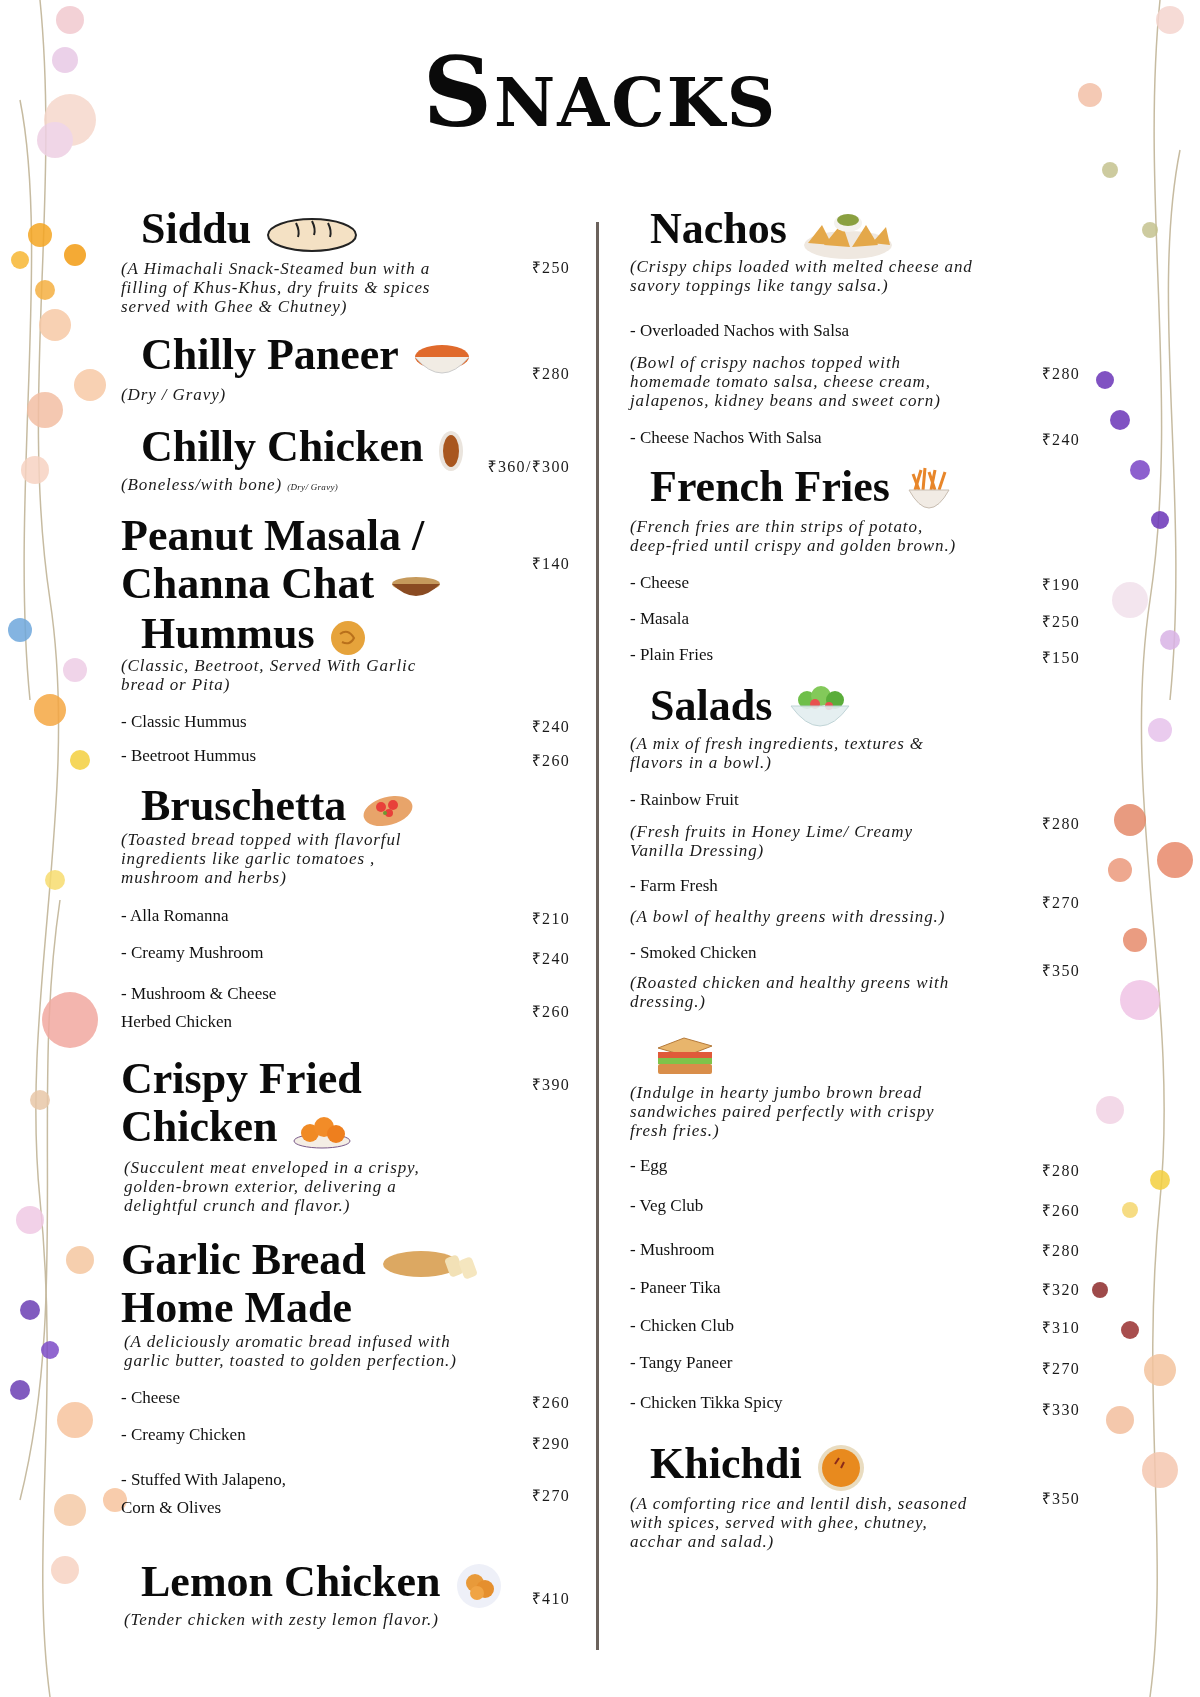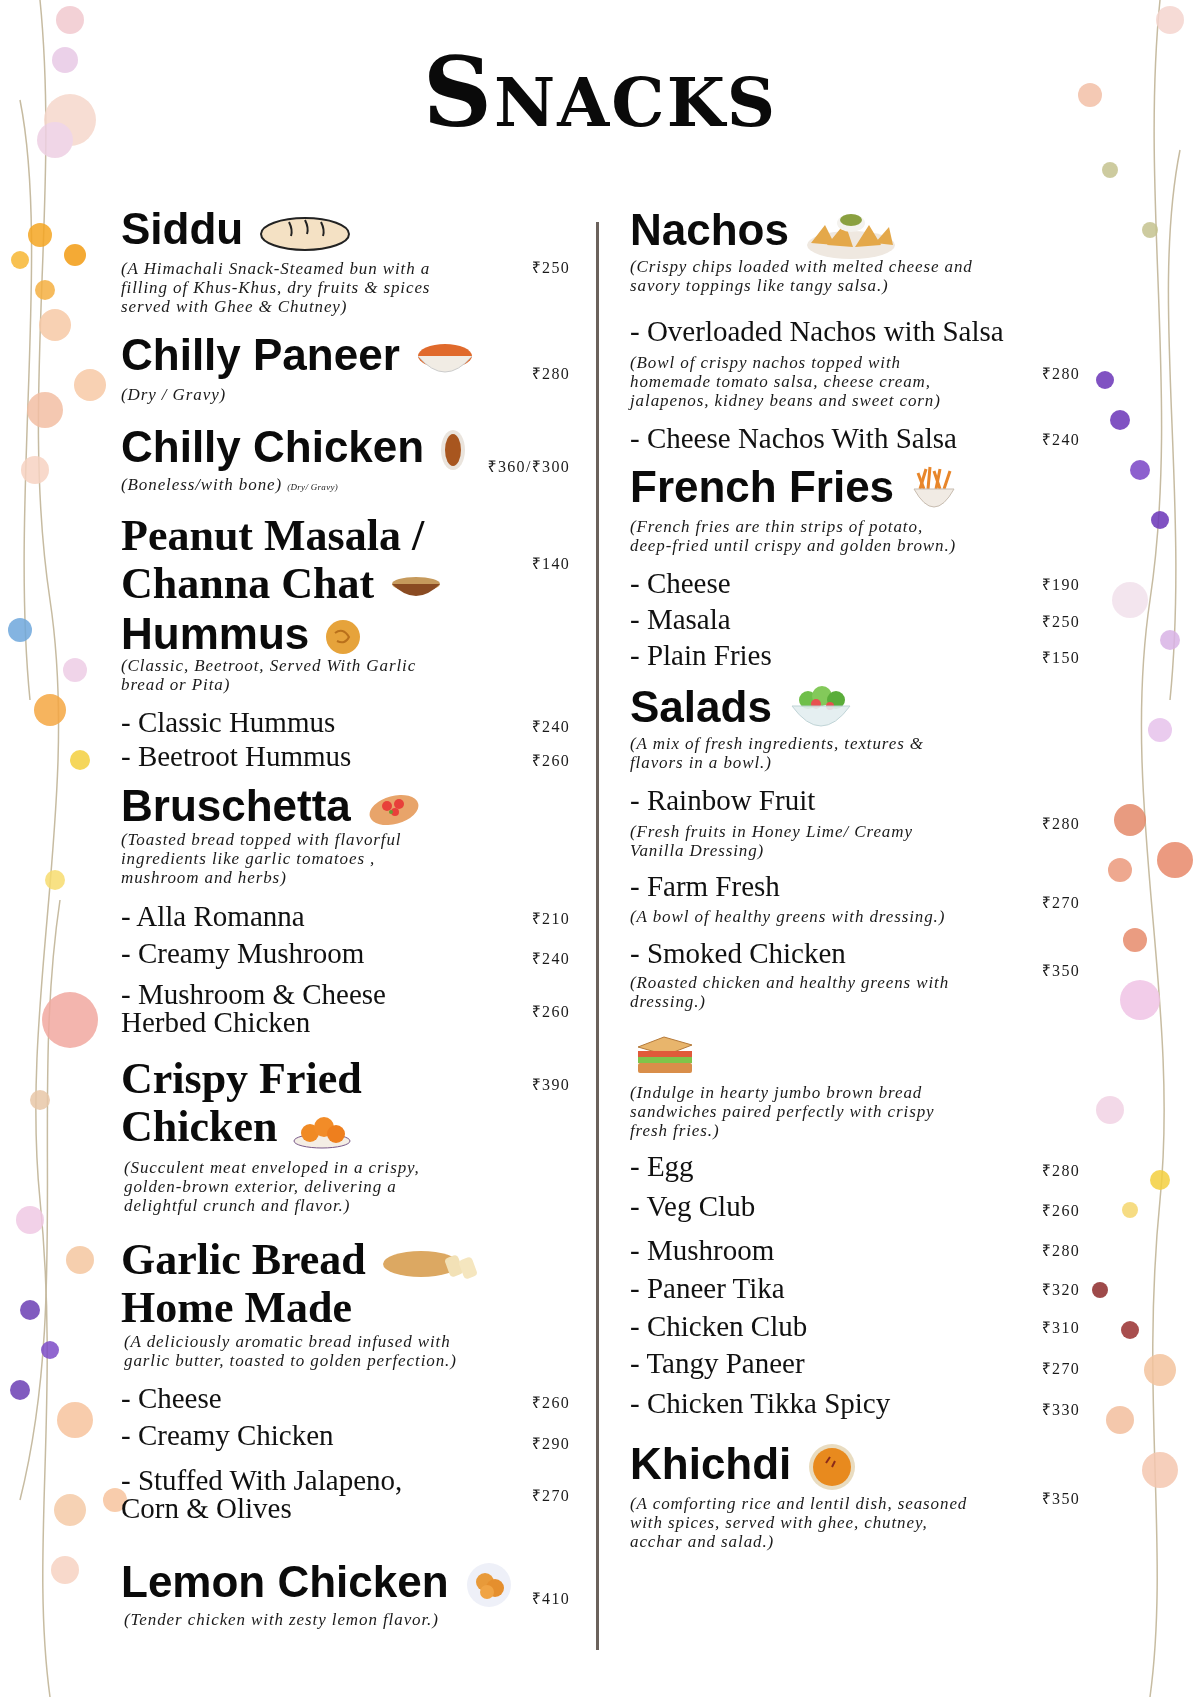--- a/index.html
+++ b/index.html
@@ -9,25 +9,25 @@
     font-family: "DejaVu Serif", serif;
   }
   .abs { position: absolute; }
   .title {
     left: 0; width: 1200px; top: 45px; text-align: center;
     font-family: "DejaVu Serif", serif; font-weight: bold;
     font-size: 96px; letter-spacing: 2px; font-variant: small-caps;
     line-height: 1; color: #0a0a0a;
   }
   .divider { left: 596px; top: 222px; width: 3px; height: 1428px; background: #6b625c; }
-  .h { font-family: Liberation Sans, sans-serif; font-weight: bold; font-size: 44px; line-height: 1; white-space: nowrap; color: #0b0b0b; }
+  .h { font-family: Liberation Serif, serif; font-weight: bold; font-size: 44px; line-height: 1; white-space: nowrap; color: #0b0b0b; margin-left: 20px; }
   .h2 { font-family: "Liberation Serif", serif; font-weight: bold; font-size: 44px; line-height: 48px; color: #0b0b0b; }
   .desc { font-family: "Liberation Serif", serif; font-style: italic; font-size: 17px; line-height: 19px; letter-spacing: 0.9px; color: #1a1a1a; white-space: nowrap; }
   .desc.small { font-size: 9px; letter-spacing: 0.3px; }
-  .sub { font-family: "Liberation Serif", serif; font-size: 29px; line-height: 28px; white-space: nowrap; color: #111; }
+  .sub { font-family: "Liberation Serif", serif; font-size: 17px; line-height: 28px; white-space: nowrap; color: #111; }
   .price { font-family: "Liberation Serif", serif; font-size: 16px; letter-spacing: 1.3px; color: #1a1a1a; white-space: nowrap; text-align: right; }
   .pl { right: 630px; }
   .pr { right: 120px; }
   .icon { display: inline-block; vertical-align: middle; margin-left: 4px; }
   .flora { position: absolute; pointer-events: none; }
 </style>
 </head>
 <body>
 
 <svg class="flora" style="left:0;top:0" width="130" height="1697" viewBox="0 0 130 1697">

